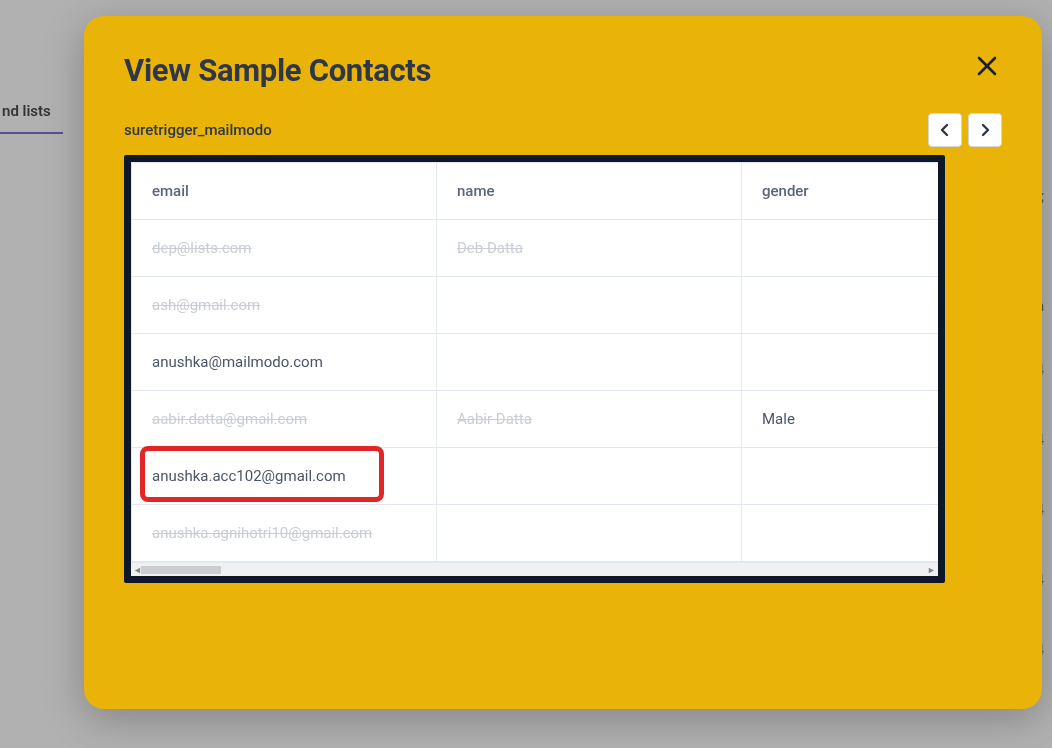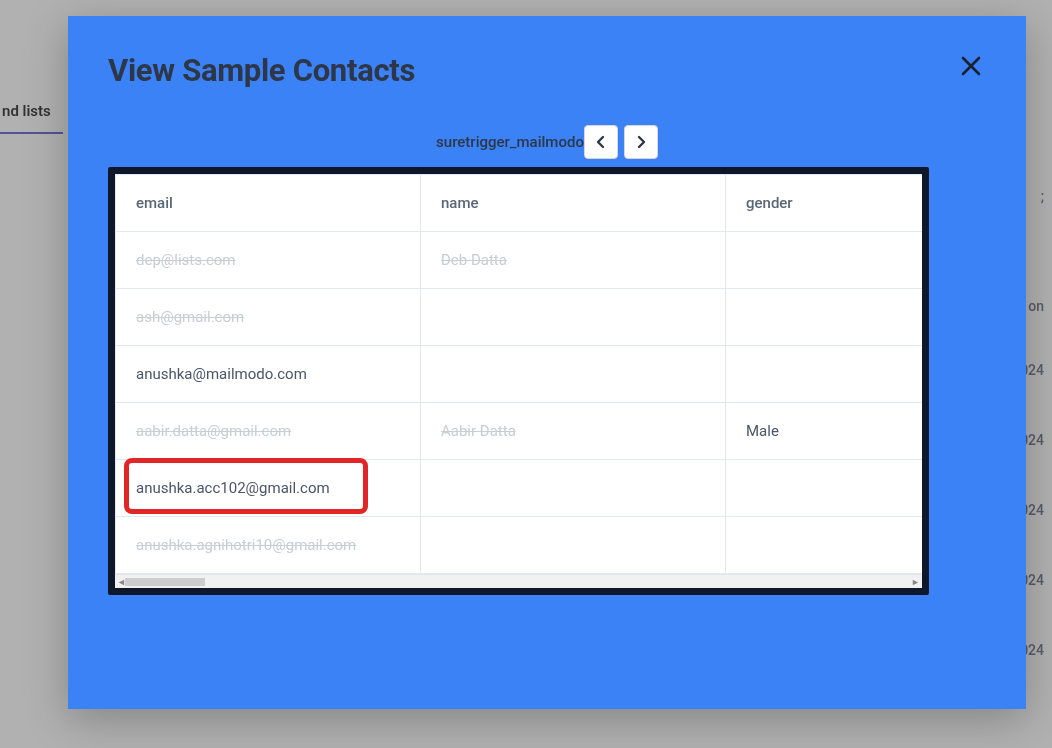--- a/index.html
+++ b/index.html
@@ -38,26 +38,26 @@
     }
     .bg-right-text {
       position: absolute;
       right: 8px;
       color: #4a5568;
       font-size: 14px;
       font-weight: 500;
     }
     .modal {
       position: absolute;
-      left: 68px;
+      left: 84px;
       top: 16px;
       width: 958px;
       height: 693px;
-      background: #3b82f6;
-      border-radius: 0;
+      background: #eab308;
+      border-radius: 20px;
       box-shadow: 0 10px 40px rgba(0,0,0,0.25);
       padding: 36px 40px 30px 40px;
     }
     .modal-header {
       display: flex;
       justify-content: space-between;
       align-items: flex-start;
     }
     .modal-title {
       font-size: 31px;
@@ -69,23 +69,23 @@
       font-size: 28px;
       font-weight: 700;
       color: #1a202c;
       cursor: pointer;
       line-height: 1;
       padding: 2px 4px;
       background: none;
       border: none;
     }
     .subheader-row {
-      margin-top: 36px;
-      display: flex;
-      justify-content: center;
+      margin-top: 24px;
+      display: flex;
+      justify-content: space-between;
       align-items: center;
     }
     .subheader-text {
       font-size: 15px;
       color: #2d3748;
       font-weight: 500;
     }
     .nav-buttons {
       display: flex;
       gap: 6px;

